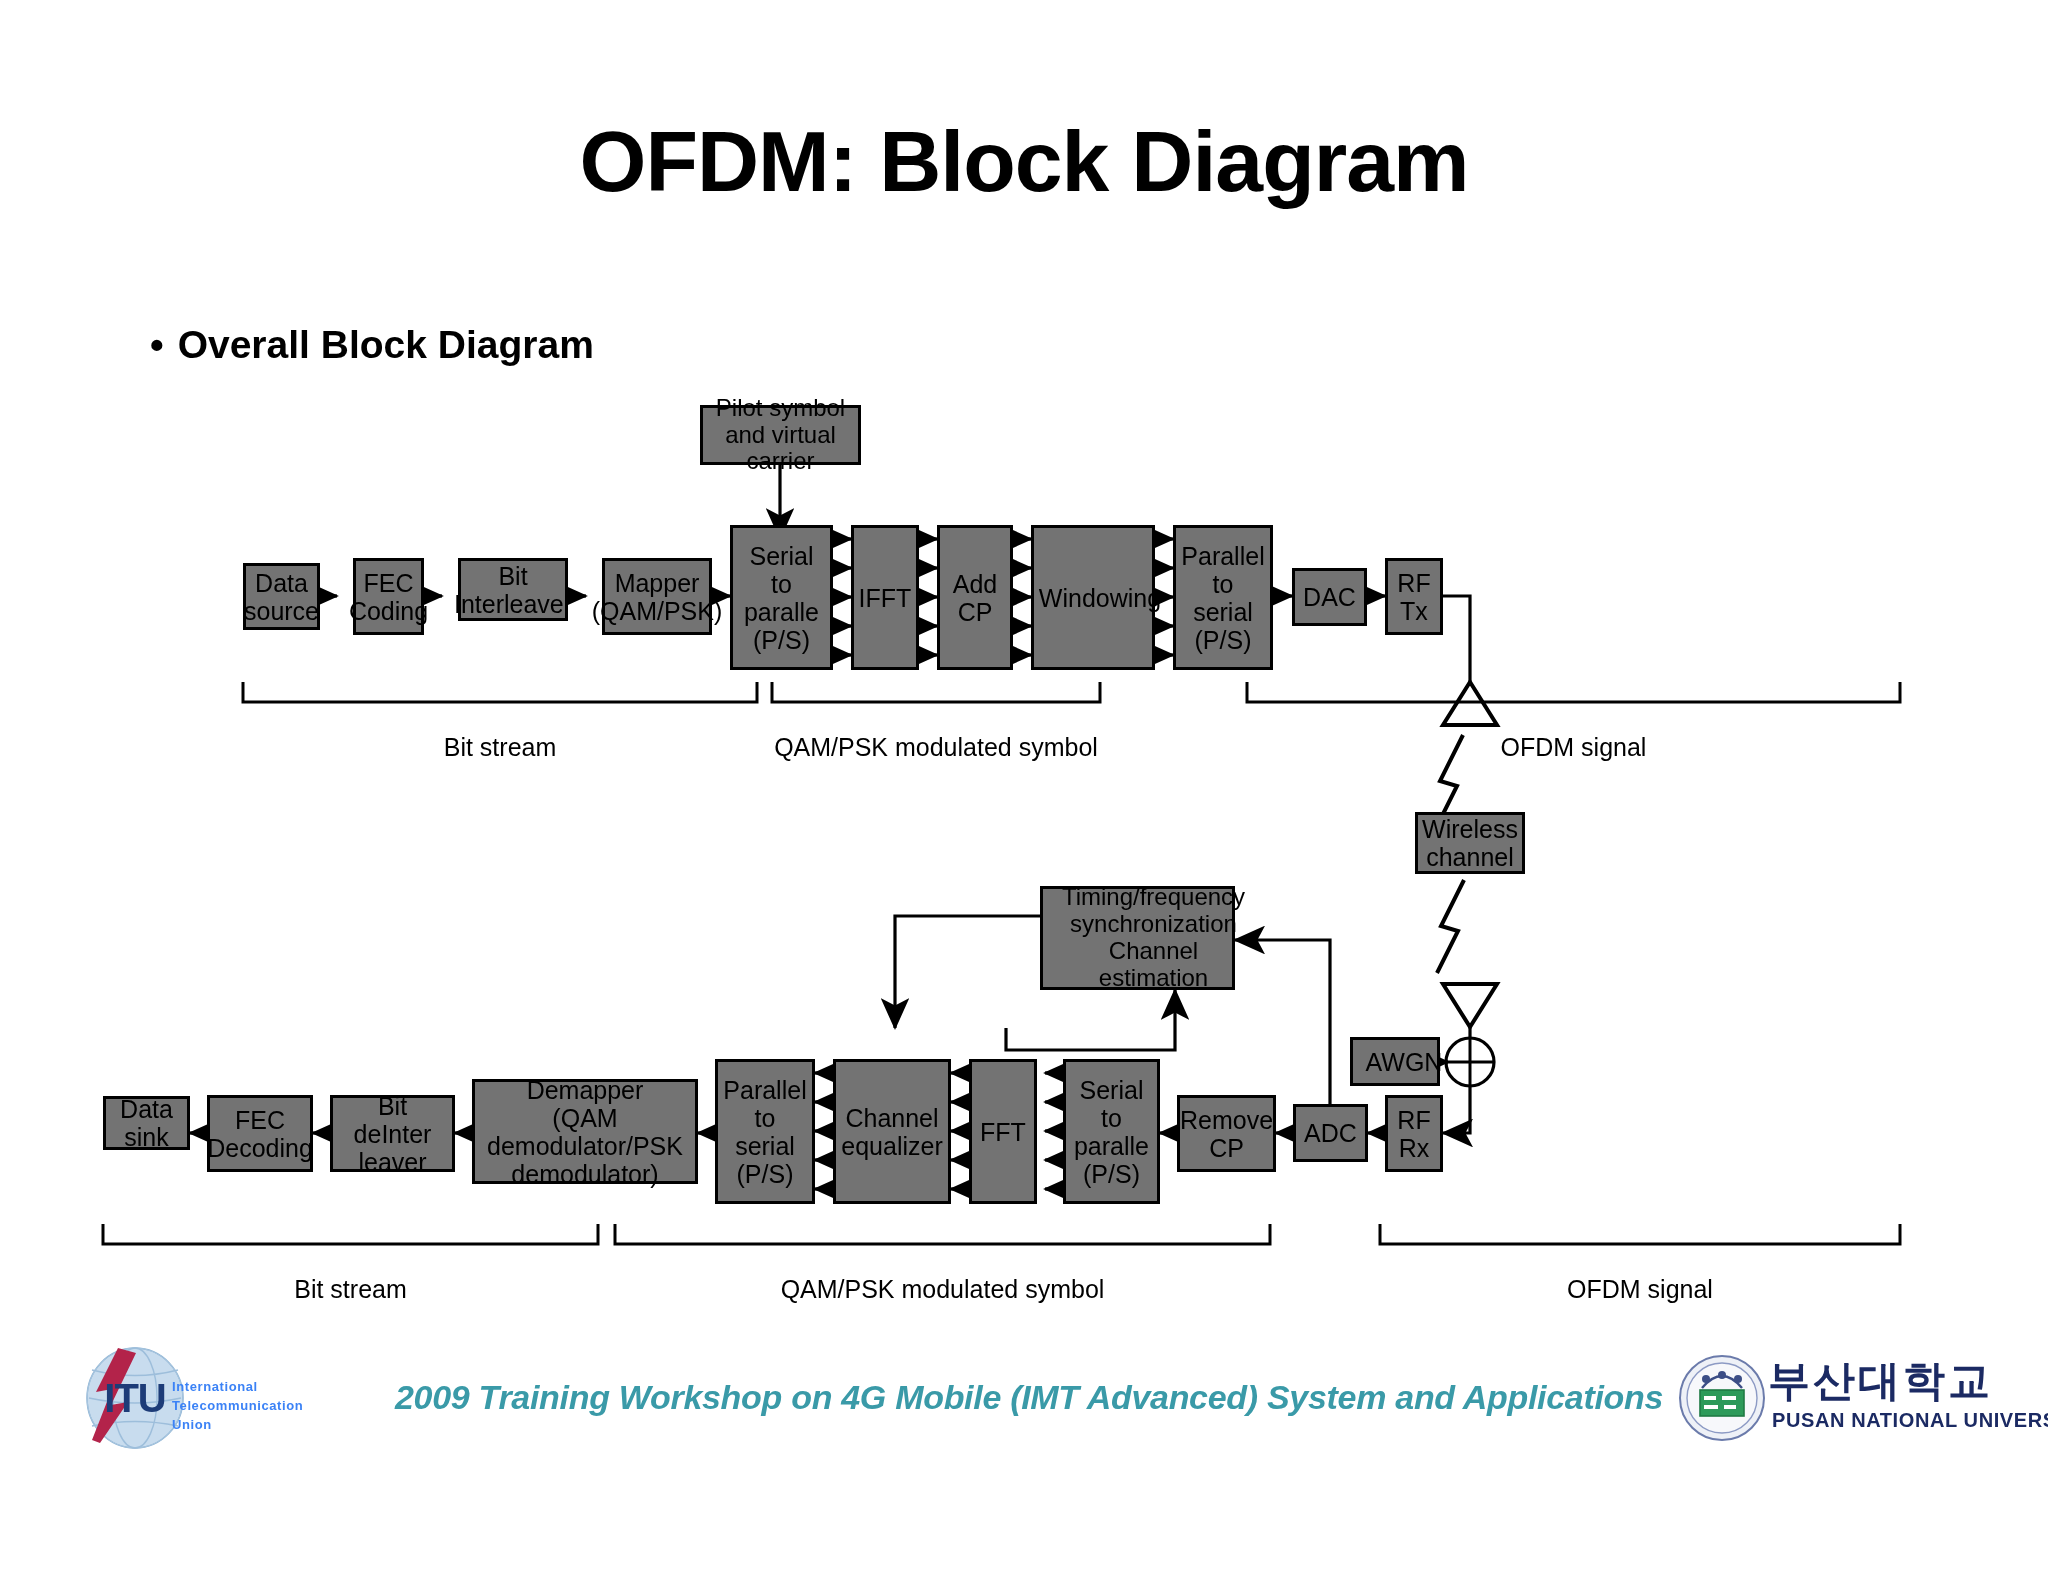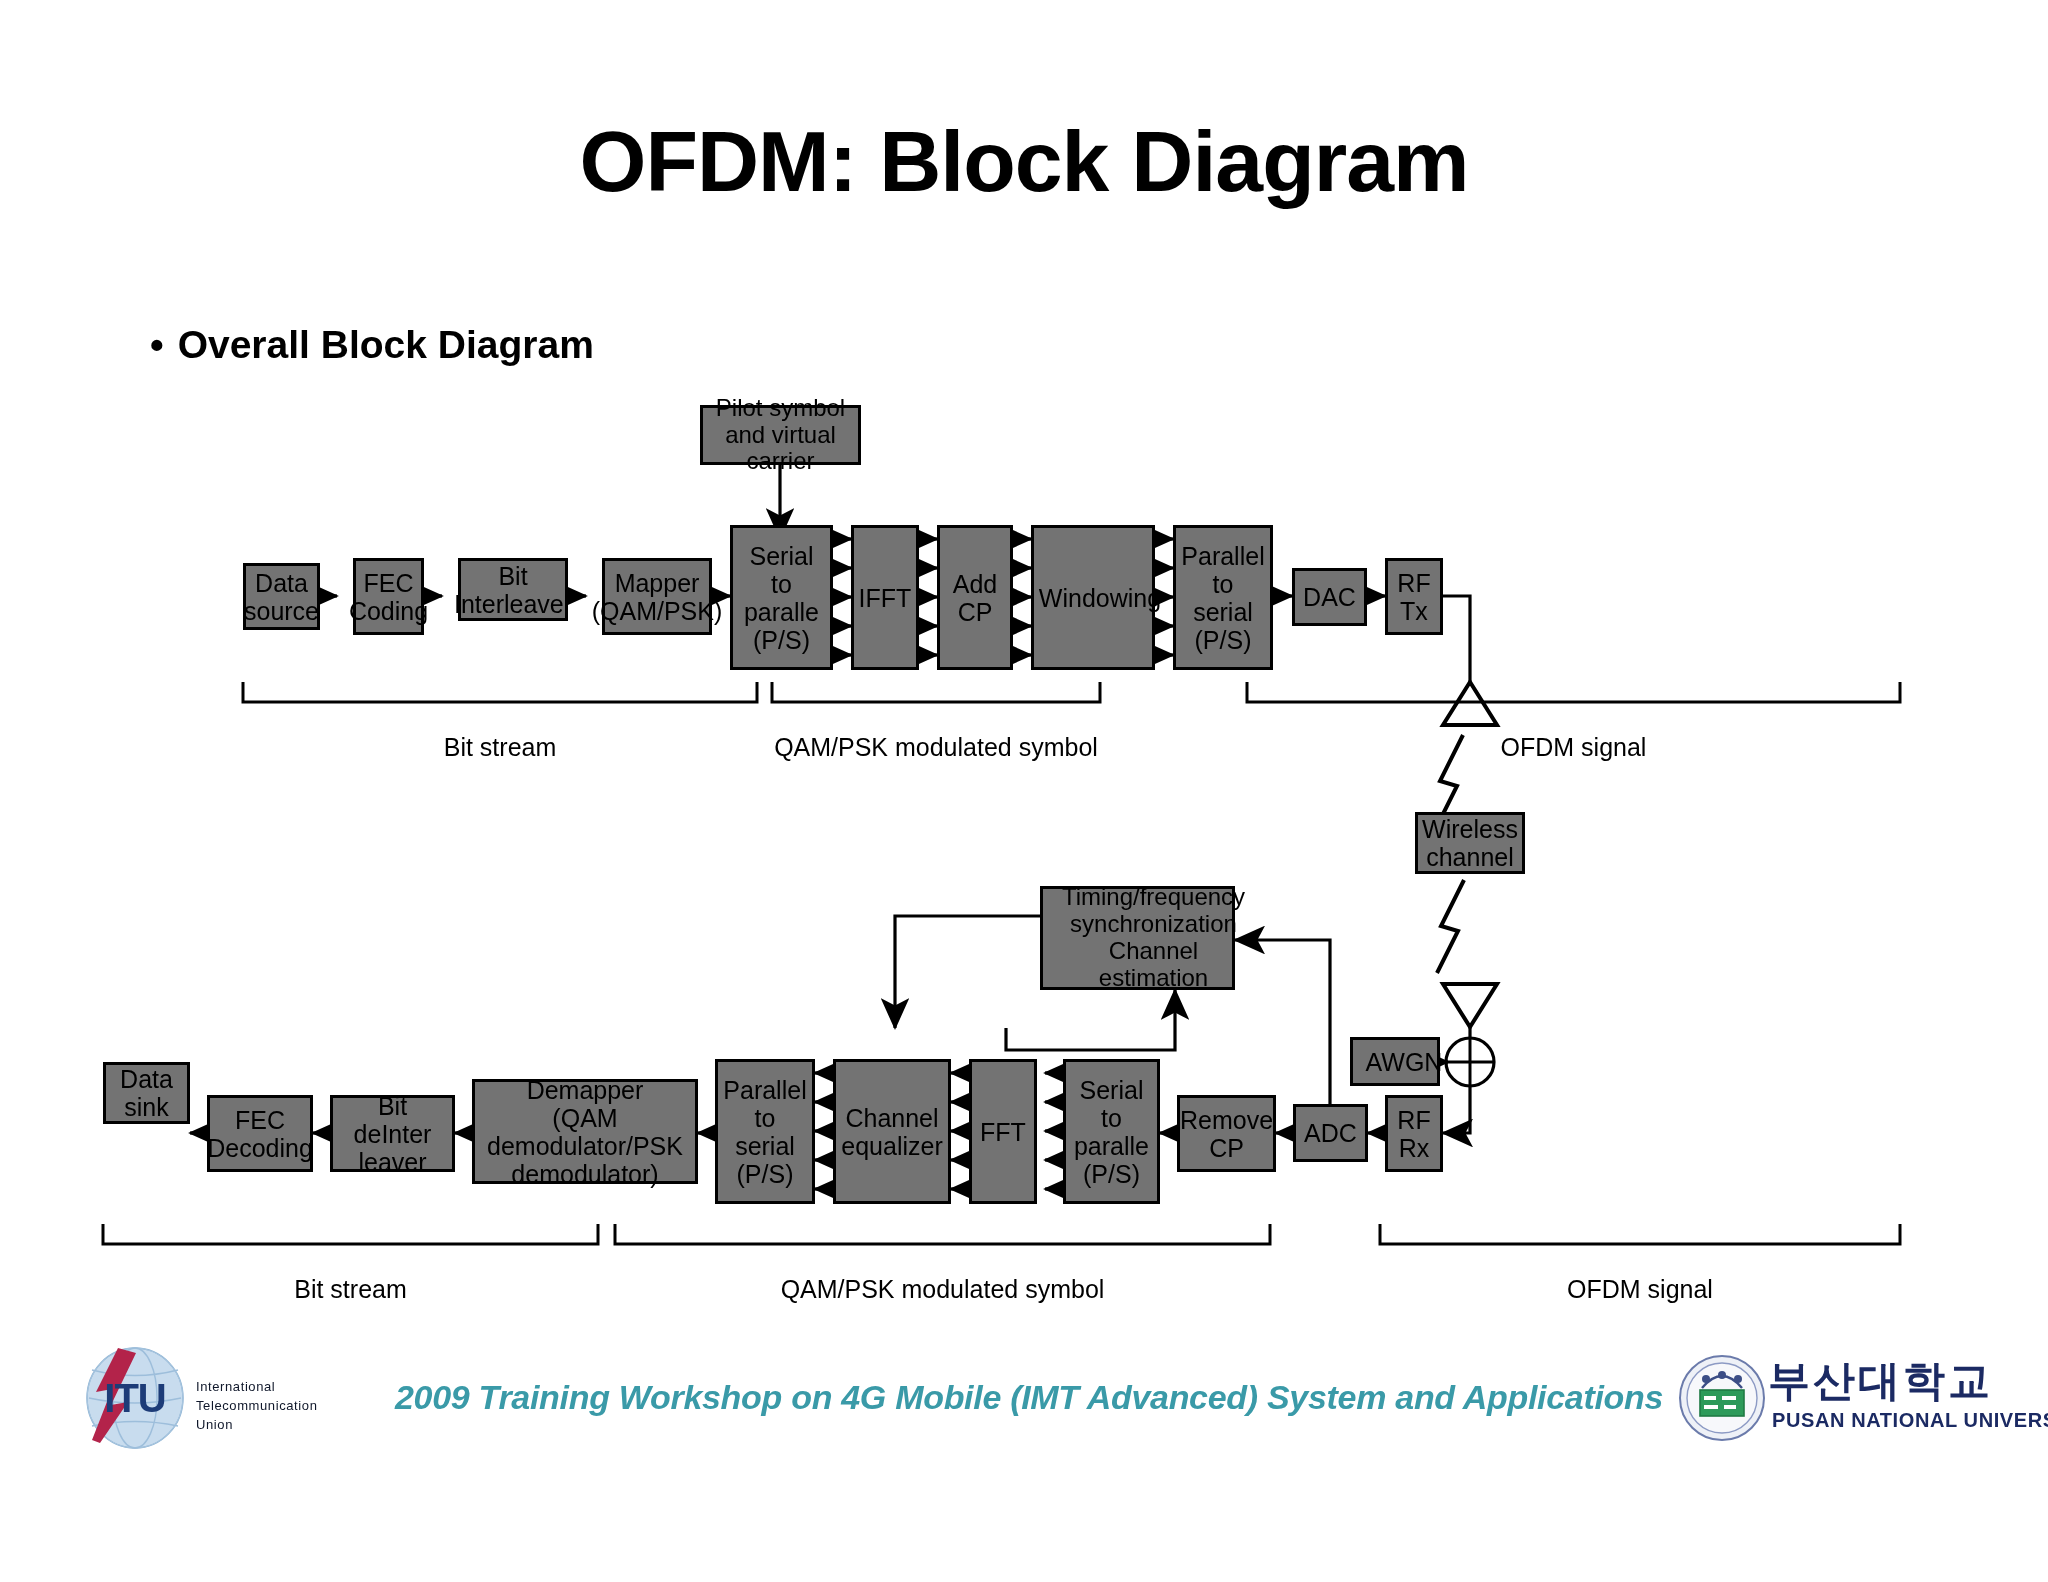--- a/index.html
+++ b/index.html
@@ -98,25 +98,25 @@
     text-align: center;
     font-size: 34px;
     font-style: italic;
     font-weight: bold;
     color: #3a9aa8;
     letter-spacing: -0.3px;
     white-space: nowrap;
   }
   .itu-name {
     position: absolute;
-    left: 196px;
+    left: 172px;
     top: 1378px;
     font-size: 13px;
-    font-weight: normal;
-    color: #0f172a;
+    font-weight: bold;
+    color: #3b82f6;
     line-height: 1.45;
     letter-spacing: 0.6px;
     white-space: pre-line;
   }
   .pnu-kr {
     position: absolute;
     left: 1768px;
     top: 1360px;
     font-size: 42px;
     font-weight: bold;
@@ -404,21 +404,21 @@
 demodulator)</span>
   </div>
   <div class="blk" style="left:330px; top:1095px; width:125px; height:77px;">
     <span>Bit deInter
 leaver</span>
   </div>
   <div class="blk" style="left:207px; top:1095px; width:106px; height:77px;">
     <span>FEC
 Decoding</span>
   </div>
-  <div class="blk" style="left:103px; top:1062px; width:87px; height:62px;">
+  <div class="blk" style="left:103px; top:1096px; width:87px; height:54px;">
     <span>Data sink</span>
   </div>
 
   <div class="brk-label" style="left:103px; top:1252px; width:495px;">Bit stream</div>
   <div class="brk-label" style="left:615px; top:1252px; width:655px;">QAM/PSK modulated symbol</div>
   <div class="brk-label" style="left:1380px; top:1252px; width:520px;">OFDM signal</div>
 
   <div class="itu-name">International
 Telecommunication
 Union</div>

